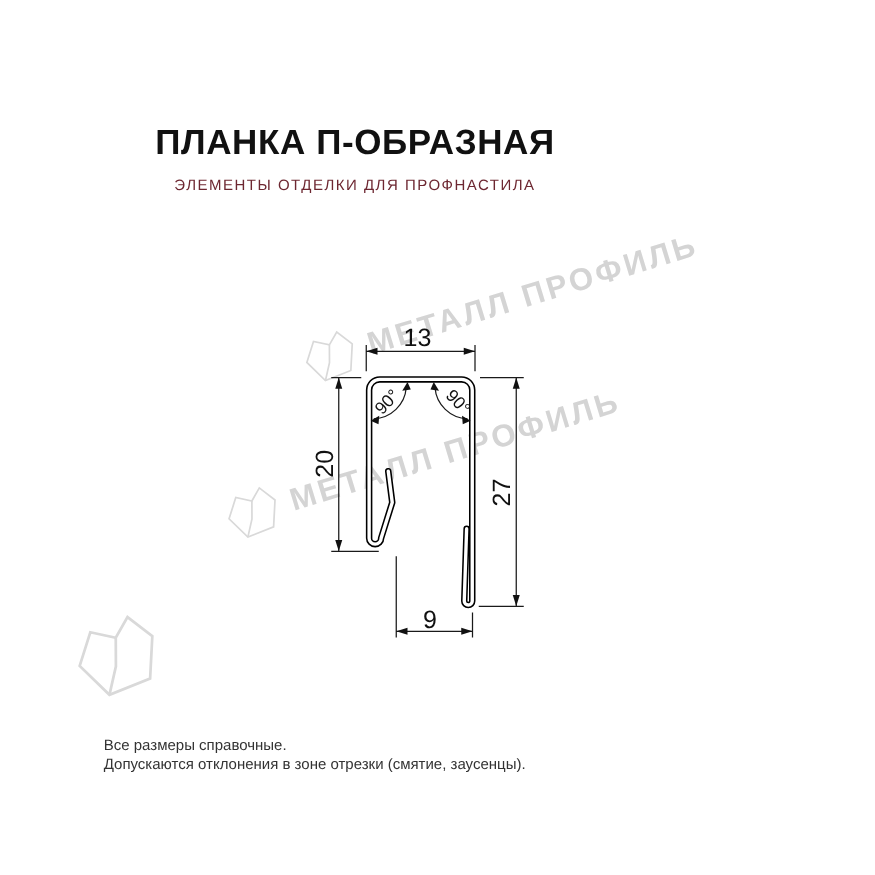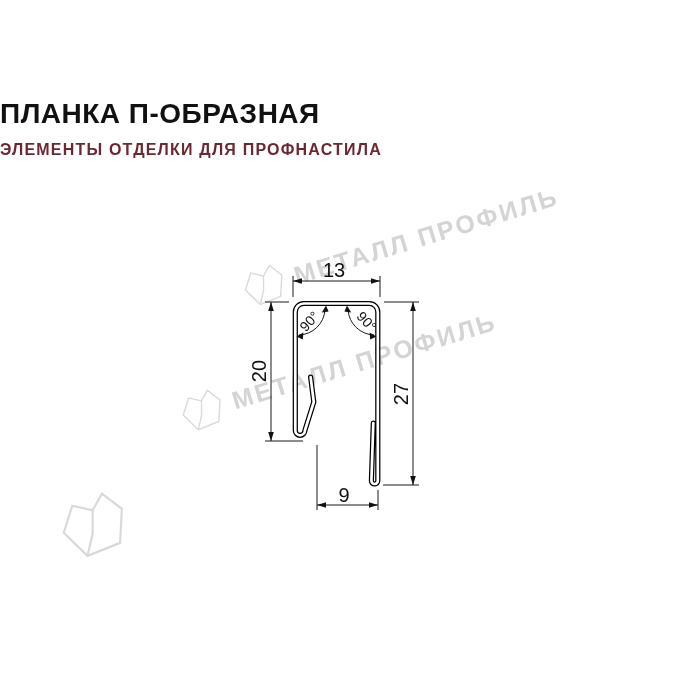--- a/index.html
+++ b/index.html
@@ -1,21 +1,21 @@
 <!DOCTYPE html>
 <html><head>
 <meta charset="utf-8">
 <style>
   html,body{margin:0;padding:0;background:#fff;}
   #page{position:relative;width:700px;height:700px;background:#ffffff;overflow:hidden;
         font-family:"Liberation Sans", sans-serif;}
   
-  .header{position:absolute;top:100px;left:0;width:568px;text-align:left;z-index:3;}
+  .header{position:absolute;top:100px;left:0;width:568px;text-align:center;z-index:3;}
   .title{font-size:28px;line-height:28px;font-weight:bold;color:#111111;letter-spacing:0.5px;}
-  .subtitle{margin-top:13px;font-size:16px;font-weight:bold;letter-spacing:1.2px;color:#6d2731;}
+  .subtitle{margin-top:13px;font-size:12px;font-weight:normal;letter-spacing:1.2px;color:#6d2731;}
   
   .wm{position:absolute;display:flex;align-items:center;gap:9px;color:#d4d4d4;
       font-weight:bold;font-size:25px;letter-spacing:2.5px;white-space:nowrap;
       transform:rotate(-17deg);transform-origin:left center;z-index:1;}
   .wm svg{stroke:#d9d9d9;fill:none;stroke-width:3;flex:0 0 auto;}
   
   #draw{position:absolute;left:0;top:0;z-index:2;}
   .sheet-outer{fill:none;stroke:#000;stroke-width:5.2;stroke-linecap:round;stroke-linejoin:round;}
   .sheet-inner{fill:none;stroke:#fff;stroke-width:2.7;stroke-linecap:round;stroke-linejoin:round;}
   .dim{stroke:#1a1a1a;stroke-width:1;fill:none;}
@@ -108,15 +108,17 @@
 
     <g>
       <path class="dim" d="M 348 310 A 27 27 0 0 0 374 335"></path>
       <polygon class="arr" points="347,305.5 351.2,312.5 344.4,311.5"></polygon>
       <polygon class="arr" points="376.5,336.5 369.6,332.6 370.2,339.4"></polygon>
       <text class="angtext" x="366" y="326" text-anchor="middle" transform="rotate(47 366 322)">90°</text>
     </g>
   </svg>
 
   <div class="footer">
+    <div>Все размеры справочные.</div>
+    <div>Допускаются отклонения в зоне отрезки (смятие, заусенцы).</div>
   </div>
 
 </div>
 
 </body></html>

